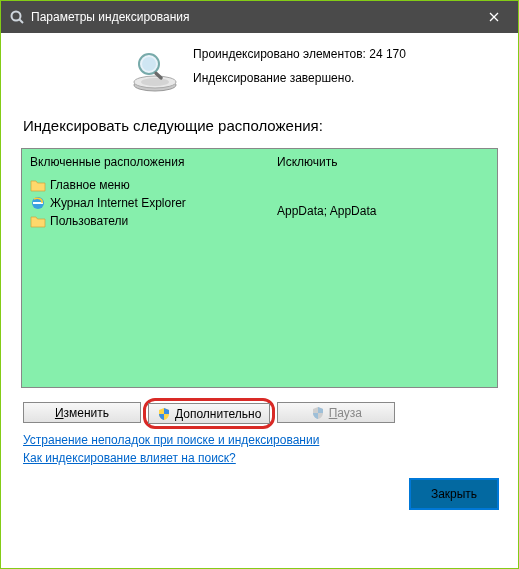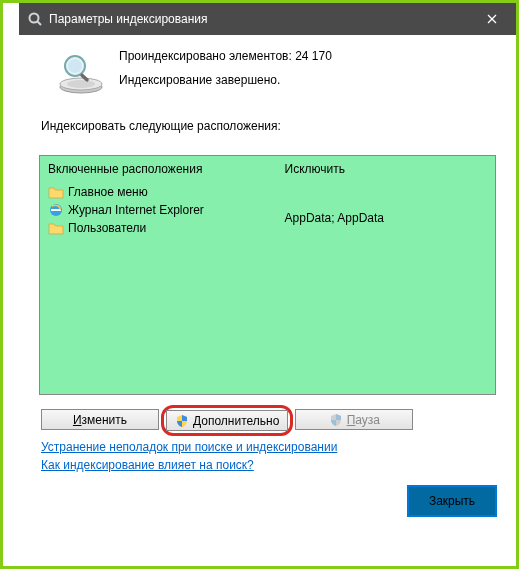--- a/index.html
+++ b/index.html
@@ -10,24 +10,23 @@
     font-size: 12px;
     background: #fff;
     width: 519px;
     height: 569px;
     overflow: hidden;
   }
   .window {
     width: 519px;
     height: 569px;
     background: #fff;
-    border: 3px solid #84cc16;
+    border: 1px solid #84cc16;
     display: flex;
     flex-direction: column;
-    padding-left: 16px;
   }
   .titlebar {
     background: #4a4a4a;
     color: #fff;
     height: 32px;
     display: flex;
     align-items: center;
     padding: 0 2px 0 8px;
   }
   .titlebar .title-icon {
@@ -50,28 +49,29 @@
     padding: 12px 20px 14px 20px;
     display: flex;
     flex-direction: column;
   }
   .status-row {
     display: flex;
     align-items: flex-start;
     gap: 14px;
     margin-bottom: 14px;
     padding-left: 18px;
+    justify-content: center;
   }
   .drive-icon {
     width: 48px; height: 44px;
     margin-top: 4px;
   }
   .status-text { padding-top: 2px; }
   .status-text div { margin-bottom: 10px; font-size: 12px; }
-  .section-label { margin: 8px 0 22px 2px; font-size: 12px; }
+  .section-label { margin: 8px 0 14px 2px; font-size: 15px; }
   .list-box {
     border: 1px solid #888;
     height: 240px;
     display: flex;
     background: #86efac;
     margin-bottom: 2px;
   }
   .list-col {
     padding: 6px 8px;
     font-size: 12px;

